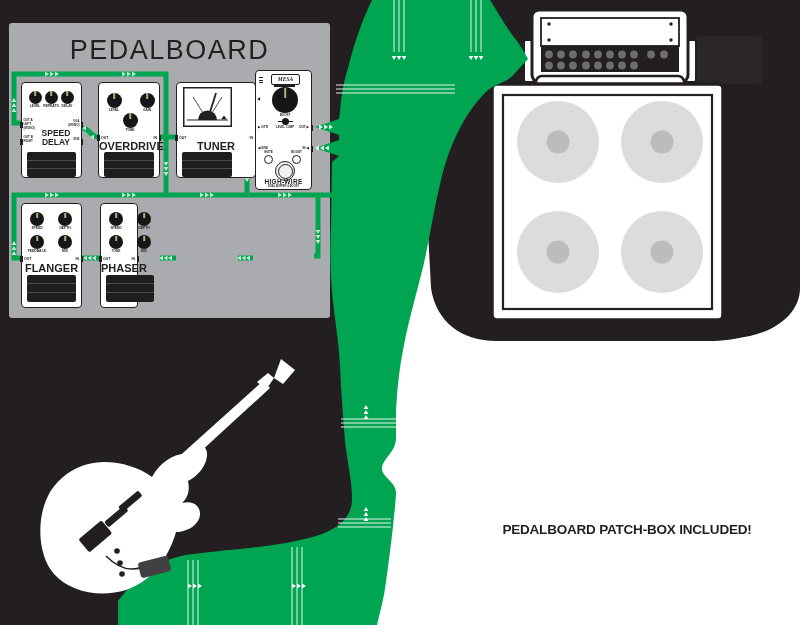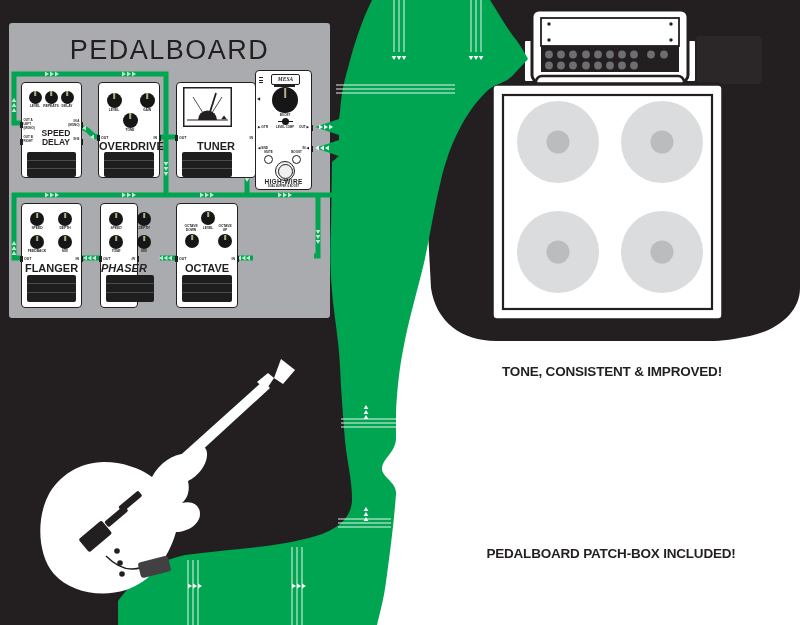--- a/index.html
+++ b/index.html
@@ -351,49 +351,34 @@
     <span class="kl" style="left:15px;top:46px;">FEEDBACK</span>
     <span class="kl" style="left:43px;top:46px;">MIX</span>
     <span class="port" style="left:2px;top:53px;">OUT</span>
     <span class="port" style="right:2px;top:53px;">IN</span>
     <div class="nub" style="left:-2px;top:52px;"></div>
     <div class="nub" style="right:-2px;top:52px;"></div>
     <div class="pname" style="top:57.5px;">FLANGER</div>
     <div class="fsw" style="left:5px;top:71px;width:49px;height:27px;"></div>
   </div>
 
-  <div class="pedal" style="left:100px;top:203px;width:38px;height:105px;font-style:italic;">
+  <div class="pedal" style="left:100px;top:203px;width:38px;height:105px;">
     <div class="knob" style="left:8px;top:8px;width:14px;height:14px;"></div>
     <div class="knob" style="left:36px;top:8px;width:14px;height:14px;"></div>
     <div class="knob" style="left:8px;top:31px;width:14px;height:14px;"></div>
     <div class="knob" style="left:36px;top:31px;width:14px;height:14px;"></div>
     <span class="kl" style="left:15px;top:23px;">SPEED</span>
     <span class="kl" style="left:43px;top:23px;">DEPTH</span>
     <span class="kl" style="left:15px;top:46px;">TONE</span>
     <span class="kl" style="left:43px;top:46px;">MIX</span>
     <span class="port" style="left:2px;top:53px;">OUT</span>
     <span class="port" style="right:2px;top:53px;">IN</span>
     <div class="nub" style="left:-2px;top:52px;"></div>
     <div class="nub" style="right:-2px;top:52px;"></div>
     <div class="pname" style="top:57.5px;">PHASER</div>
     <div class="fsw" style="left:5px;top:71px;width:48px;height:27px;"></div>
   </div>
 
-  <div class="pedal" style="left:176px;top:203px;width:62px;height:105px;">
-    <div class="knob" style="left:24px;top:7px;width:14px;height:14px;"></div>
-    <div class="knob" style="left:8px;top:30px;width:14px;height:14px;"></div>
-    <div class="knob" style="left:41px;top:30px;width:14px;height:14px;"></div>
-    <span class="kl" style="left:14px;top:21px;"><span>OCTAVE</span><br><span>DOWN</span></span>
-    <span class="kl" style="left:31px;top:22.5px;">LEVEL</span>
-    <span class="kl" style="left:48px;top:21px;"><span>OCTAVE</span><br><span>UP</span></span>
-    <span class="port" style="left:2px;top:53px;">OUT</span>
-    <span class="port" style="right:2px;top:53px;">IN</span>
-    <div class="nub" style="left:-2px;top:52px;"></div>
-    <div class="nub" style="right:-2px;top:52px;"></div>
-    <div class="pname" style="top:57.5px;">OCTAVE</div>
-    <div class="fsw" style="left:5px;top:71px;width:50px;height:27px;"></div>
-  </div>
-
-
-  <div class="caption" style="left:612px;top:364px;">TONE, CONSISTENT &amp; IMPROVED!</div>
-  <div class="caption" style="left:611px;top:522px;margin-top:24px;">PEDALBOARD PATCH-BOX INCLUDED!</div>
+
+
+  <div class="caption" style="left:627px;top:522px;">PEDALBOARD PATCH-BOX INCLUDED!</div>
 
 </div>
 
 </body></html>

